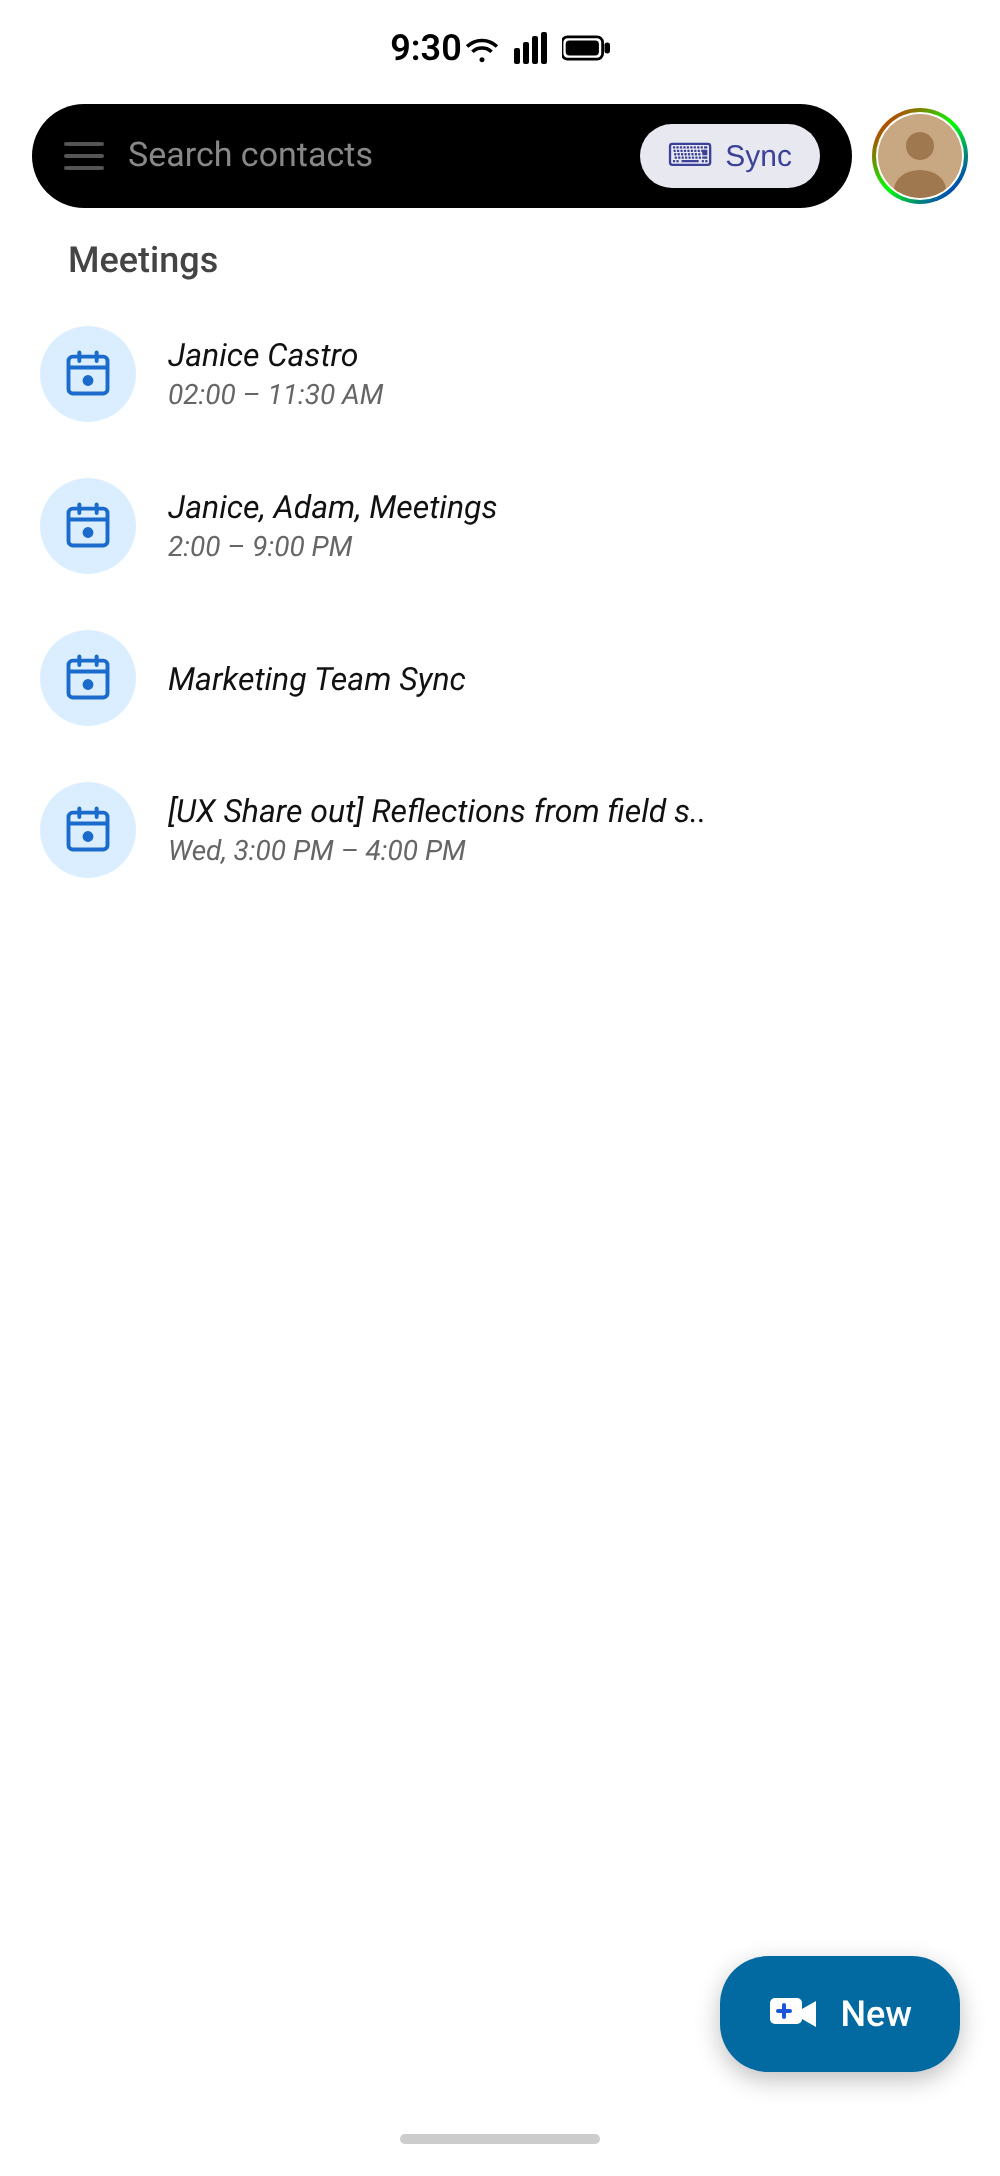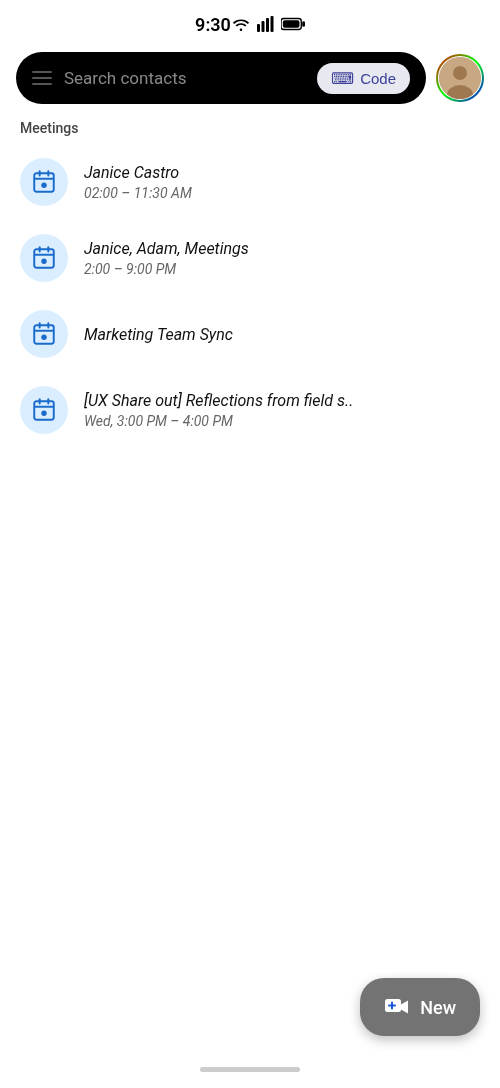--- a/index.html
+++ b/index.html
@@ -110,24 +110,24 @@
       justify-content: center;
     }
     
     .avatar-inner svg {
       width: 42px;
       height: 42px;
     }
 
     
     .section-label {
-      font-size: 14px;
+      font-size: 18px;
       color: #444;
       font-weight: 500;
-      padding: 4px 20px 8px 20px;
+      padding: 4px 20px 8px 34px;
     }
 
     
     .meeting-list {
       display: flex;
       flex-direction: column;
       padding: 0 16px;
       font-style: italic;
     }
     .meeting-item {
@@ -164,21 +164,21 @@
     .meeting-time {
       font-size: 14px;
       color: #666;
     }
 
     
     .fab {
       position: absolute;
       bottom: 52px;
       right: 20px;
-      background: #737373;
+      background: #0369a1;
       border-radius: 24px;
       display: flex;
       align-items: center;
       gap: 10px;
       padding: 18px 24px;
       cursor: pointer;
       box-shadow: 0 4px 12px rgba(0,0,0,0.25);
     }
     .fab-label {
       color: #fff;
@@ -234,21 +234,21 @@
 <div class="search-bar-row">
   <div class="search-bar">
     <div class="hamburger-icon">
       <span></span>
       <span></span>
       <span></span>
     </div>
     <span class="search-placeholder">Search contacts</span>
     <button class="code-btn">
       <span class="keyboard-icon">⌨</span>
-      <span>Code</span>
+      <span>Sync</span>
     </button>
   </div>
   <div class="avatar-circle">
     <div class="avatar-inner">
 
       <svg viewBox="0 0 42 42" fill="none" xmlns="http://www.w3.org/2000/svg">
         <circle cx="21" cy="21" r="21" fill="#c8a882"></circle>
         <circle cx="21" cy="16" r="7" fill="#a07850"></circle>
         <ellipse cx="21" cy="38" rx="13" ry="10" fill="#a07850"></ellipse>
       </svg>

